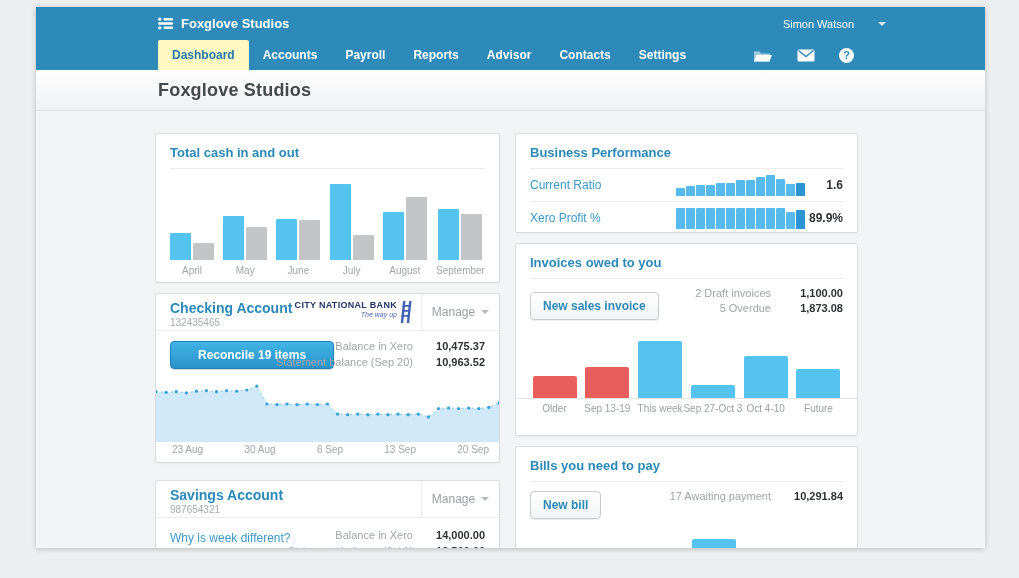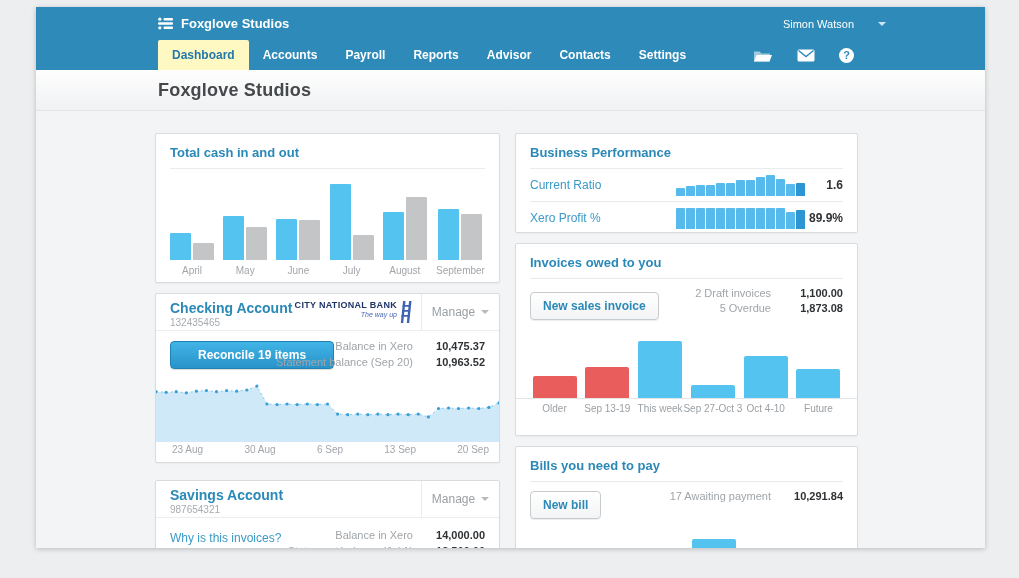--- a/index.html
+++ b/index.html
@@ -291,21 +291,21 @@
 
   <div class="card" id="card-savings">
     <div class="acct-header">
       <span class="acct-title">Savings Account</span>
       <span class="acct-number">987654321</span>
       <div class="manage">
         <span>Manage</span>
         <span class="caret-g"></span>
       </div>
     </div>
-    <span class="why-link">Why is this invoices?</span>
+    <span class="why-link">Why is week different?</span>
     <div class="sav-balances" id="savings-balances">
         <div class="stat-row">
           <span class="stat-label">Balance in Xero</span>
           <span class="stat-value">14,000.00</span>
         </div>
         <div class="stat-row">
           <span class="stat-label">Statement balance (Jul 1)</span>
           <span class="stat-value">12,500.00</span>
         </div>
       </div>

